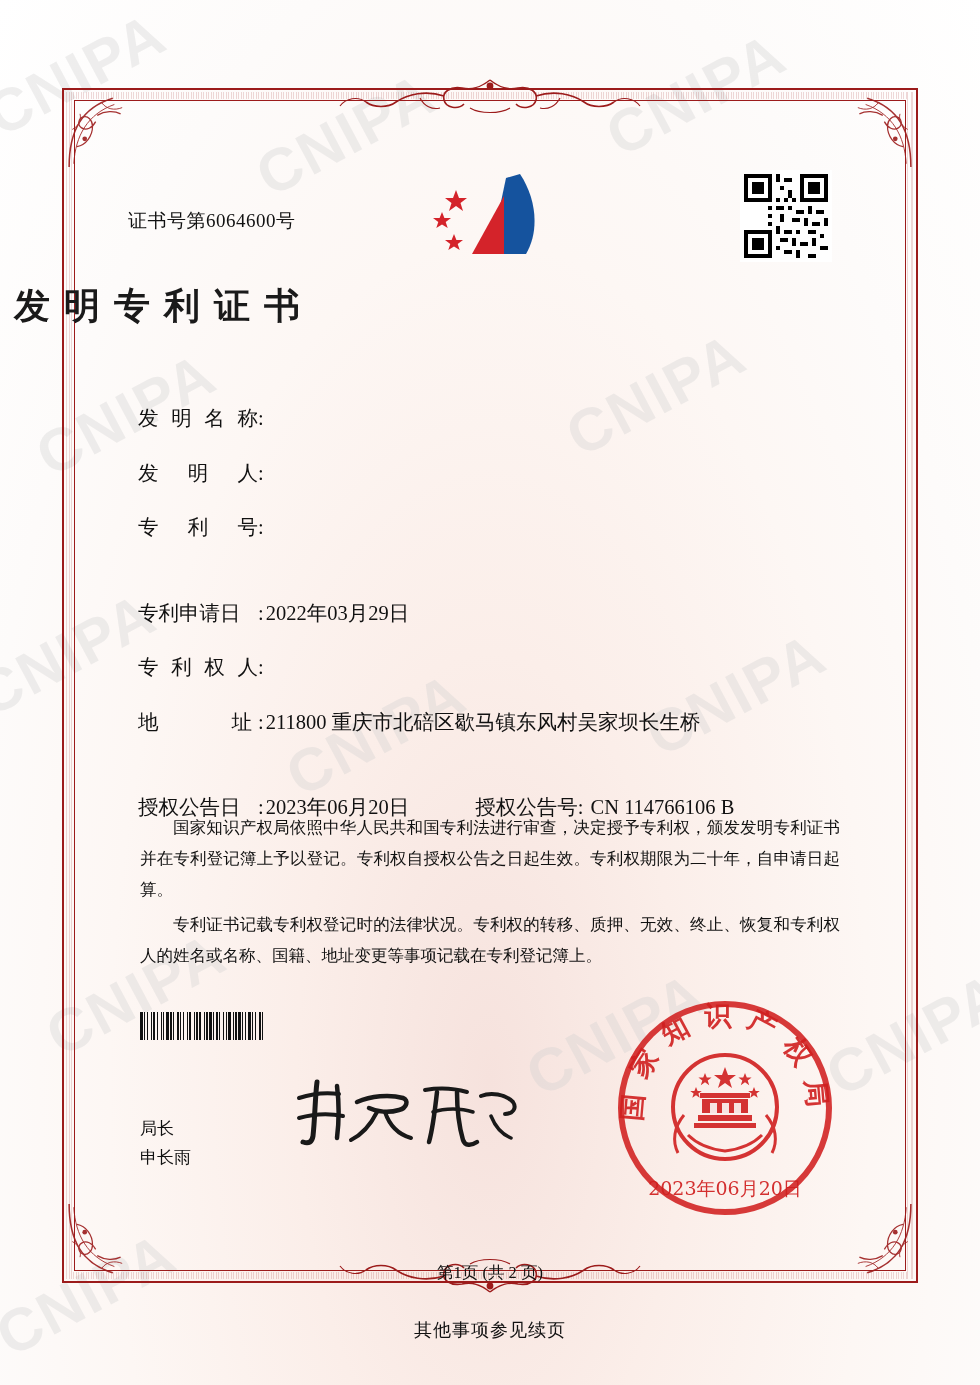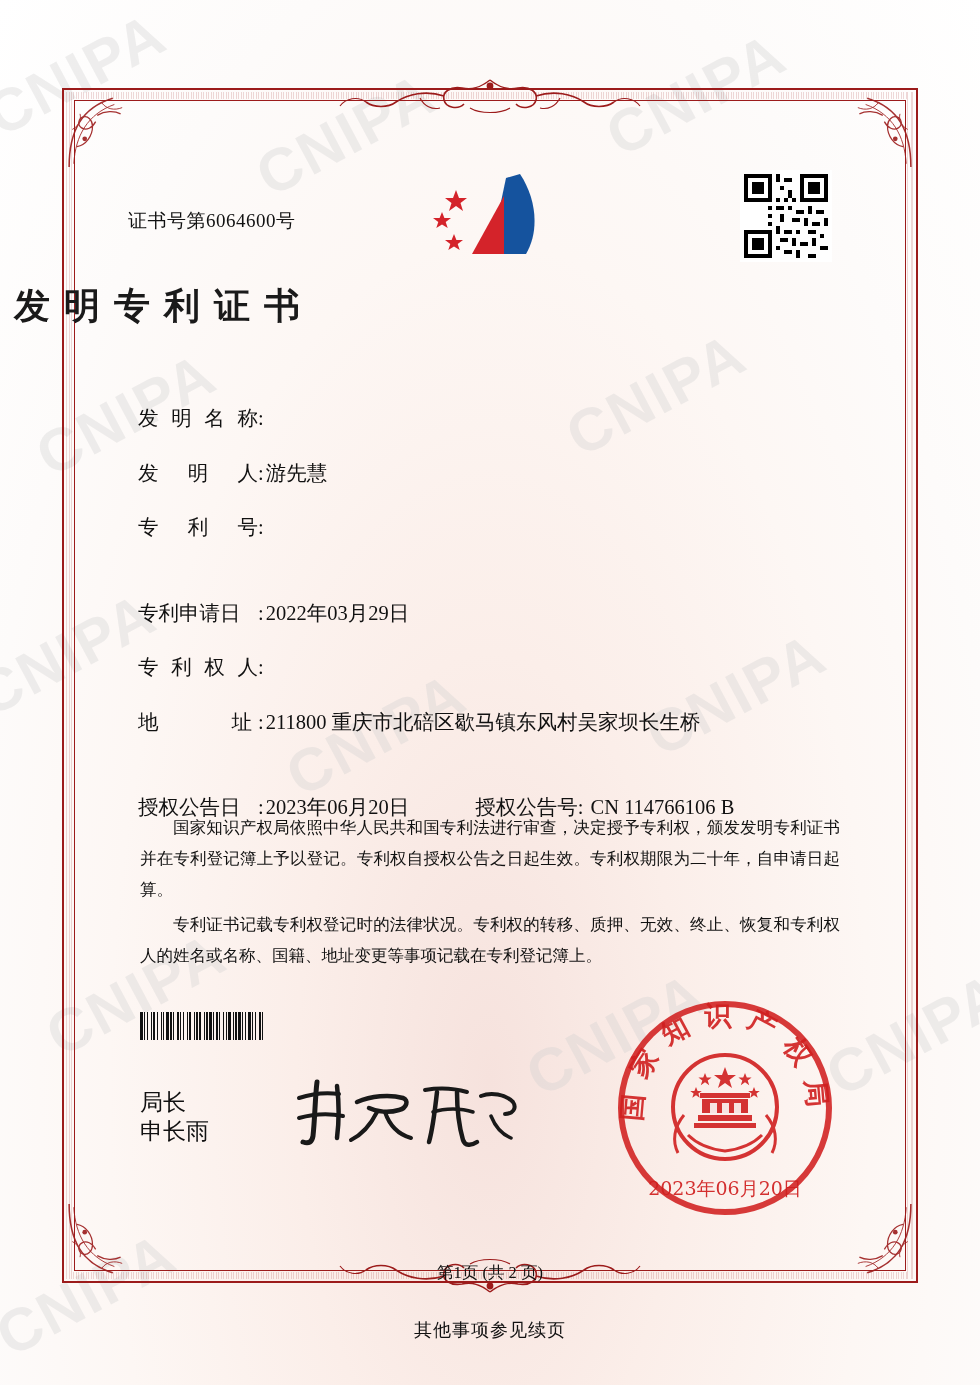--- a/index.html
+++ b/index.html
@@ -208,22 +208,22 @@
     height: 28px;
     display: flex;
     align-items: stretch;
   }
   #barcode i { display: block; background: #111; height: 100%; }
 
   
   #sig-block {
     position: absolute;
     left: 140px;
-    top: 1088px;
-    font-size: 23px;
+    top: 1114px;
+    font-size: 17px;
     line-height: 29px;
     color: #111;
   }
   #signature {
     position: absolute;
     left: 285px;
     top: 1072px;
     width: 240px;
     height: 80px;
     color: #1b1b1b;
@@ -447,21 +447,20 @@
       <span class="field-colon">:</span>
     </div>
 
     <div class="field-row">
       <span class="field-label">
         <span>发</span>
           <span>明</span>
           <span>人</span>
       </span>
       <span class="field-colon">:</span>
-      <span class="field-value">游先慧</span>
     </div>
 
     <div class="field-row">
       <span class="field-label">
         <span>专</span>
           <span>利</span>
           <span>号</span>
       </span>
       <span class="field-colon">:</span>
     </div>

